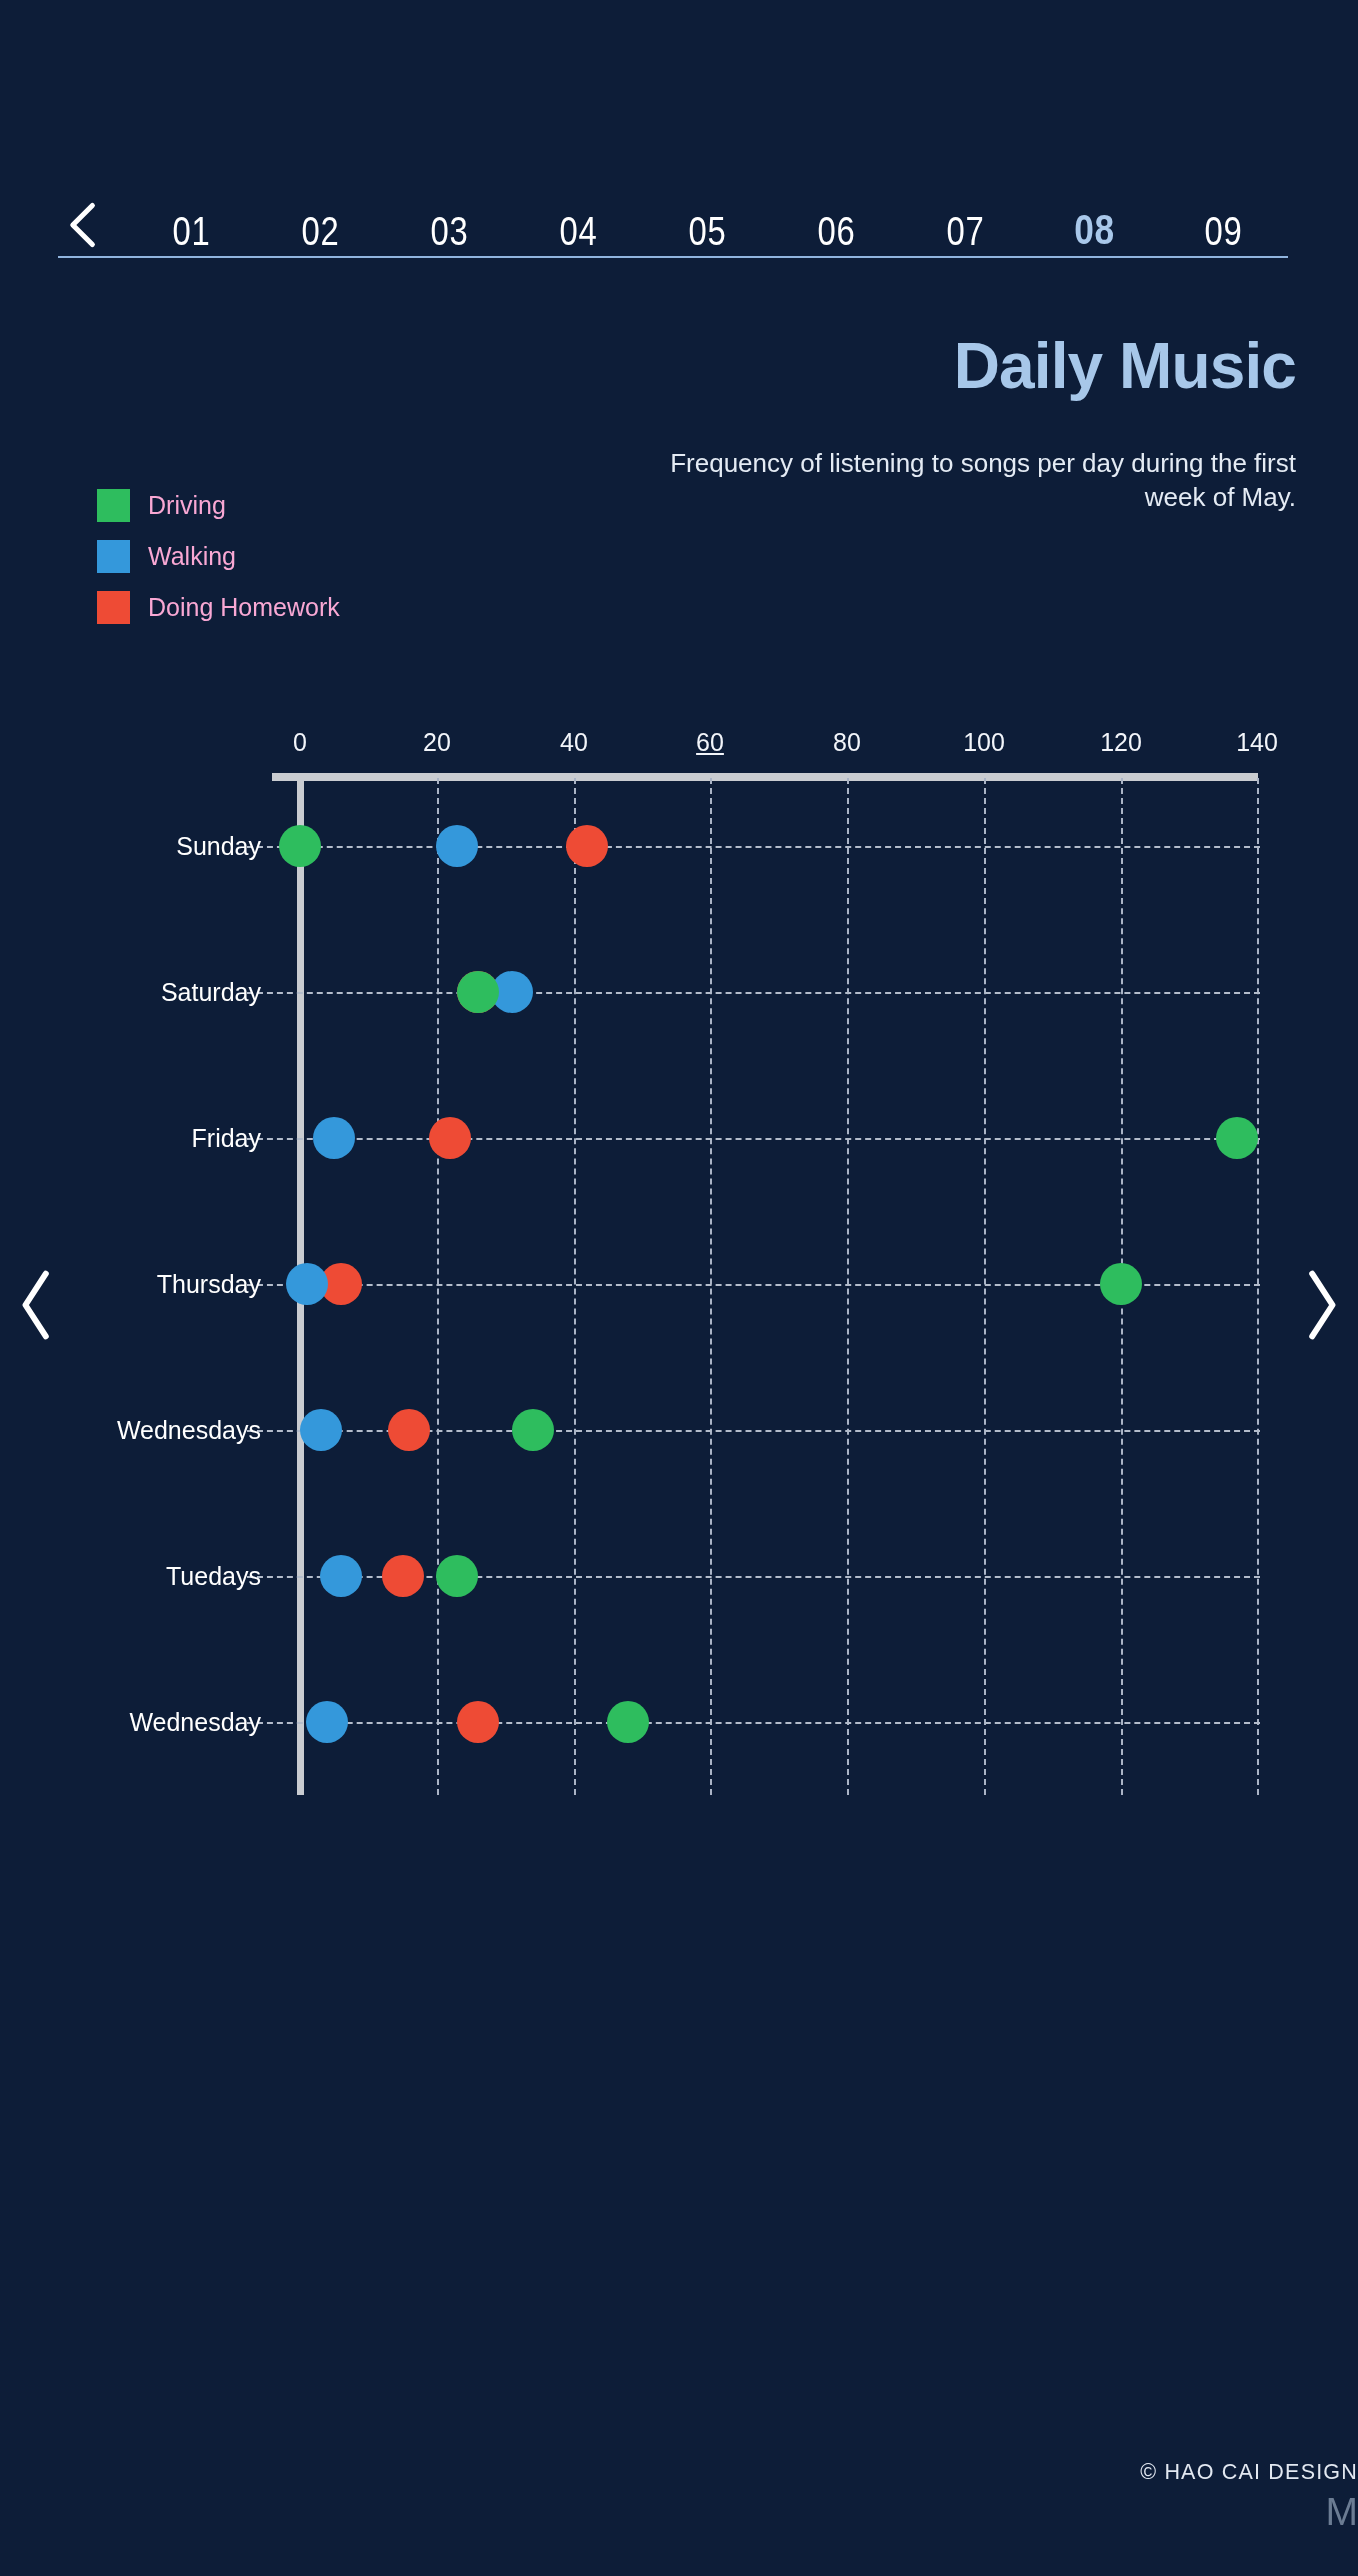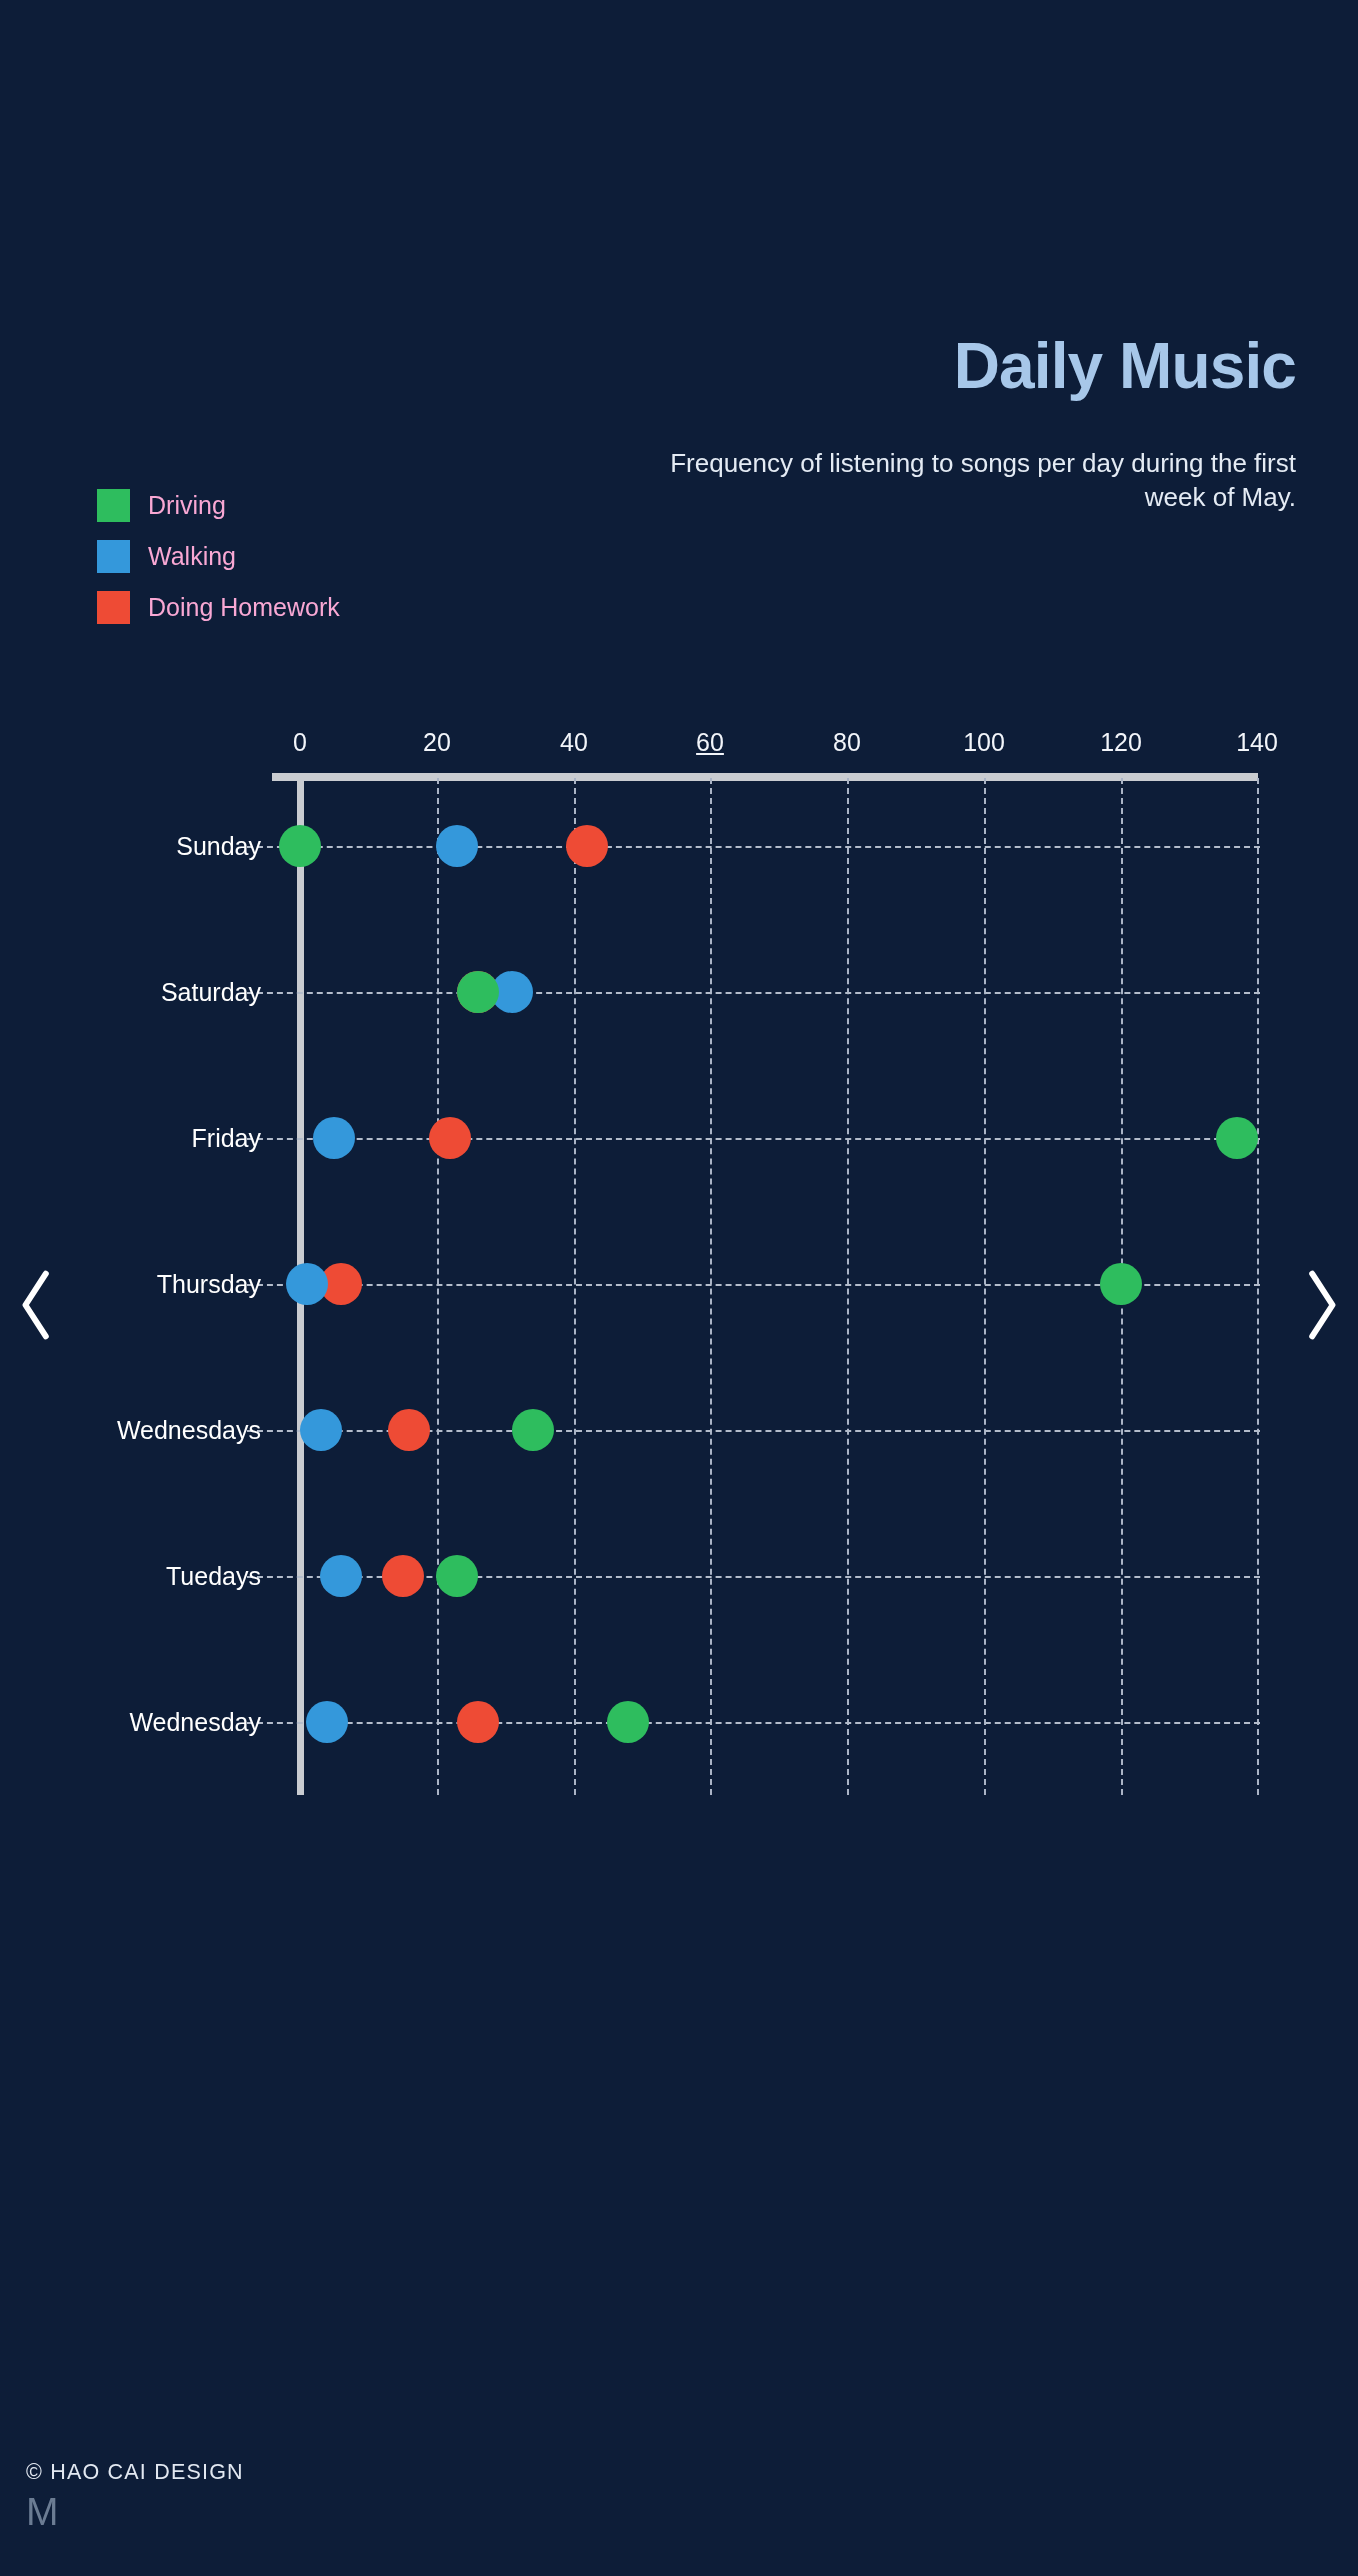--- a/index.html
+++ b/index.html
@@ -233,22 +233,21 @@
     cursor: pointer;
   }
   .side-arrow.left { left: -1.7px; }
   .side-arrow.right { right: -1.7px; }
 
   
   .footer {
     position: absolute;
     left: 0; bottom: 45px;
     width: 1358px;
-    text-align: left;
-    padding-left: 26px;
+    text-align: right;
   }
   .footer-text {
     font-size: 21.5px;
     font-weight: 300;
     letter-spacing: 1.2px;
     color: #e2e8f1;
   }
   .footer-mark {
     margin-top: 6.9px;
     font-size: 39px;
@@ -257,20 +256,38 @@
     letter-spacing: 0;
     line-height: 1;
   }
 </style>
 </head>
 <body>
 
 <div class="page">
 
 
+  <div class="topnav">
+    <div class="topnav-inner">
+      <div class="nav-back">
+        <svg class="chev" width="34" height="48" viewBox="0 0 40 56">
+          <polyline points="31,5 8,28 31,51" fill="none" stroke="#ffffff" stroke-width="6" stroke-linecap="round" stroke-linejoin="round"></polyline>
+        </svg>
+      </div>
+      <div class="nav-item">01</div>
+      <div class="nav-item">02</div>
+      <div class="nav-item">03</div>
+      <div class="nav-item">04</div>
+      <div class="nav-item">05</div>
+      <div class="nav-item">06</div>
+      <div class="nav-item">07</div>
+      <div class="nav-item active">08</div>
+      <div class="nav-item">09</div>
+    </div>
+  </div>
 
   <div class="title-block">
     <div class="chart-title">Daily Music</div>
     <div class="chart-subtitle">Frequency of listening to songs per day during the first week of May.</div>
   </div>
 
   <div class="legend">
     <div class="legend-item">
       <span class="legend-swatch" style="background:#2ebd5e"></span>
       <span class="legend-label">Driving</span>

